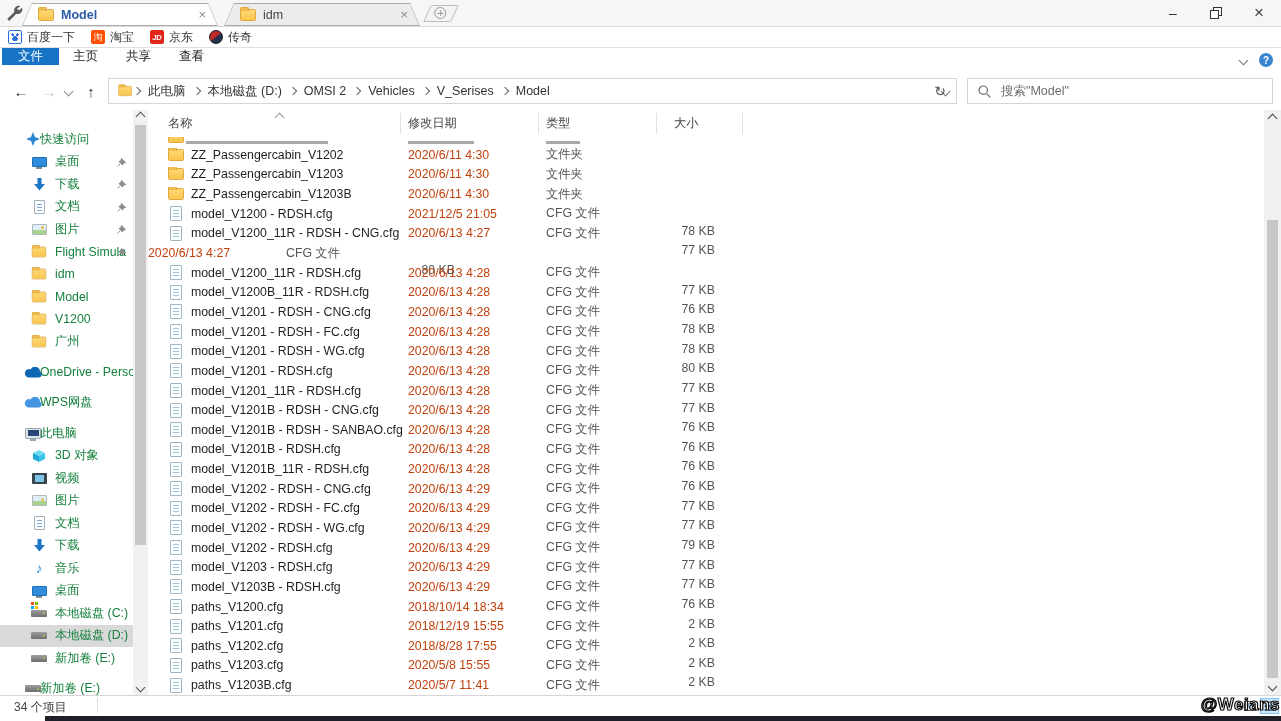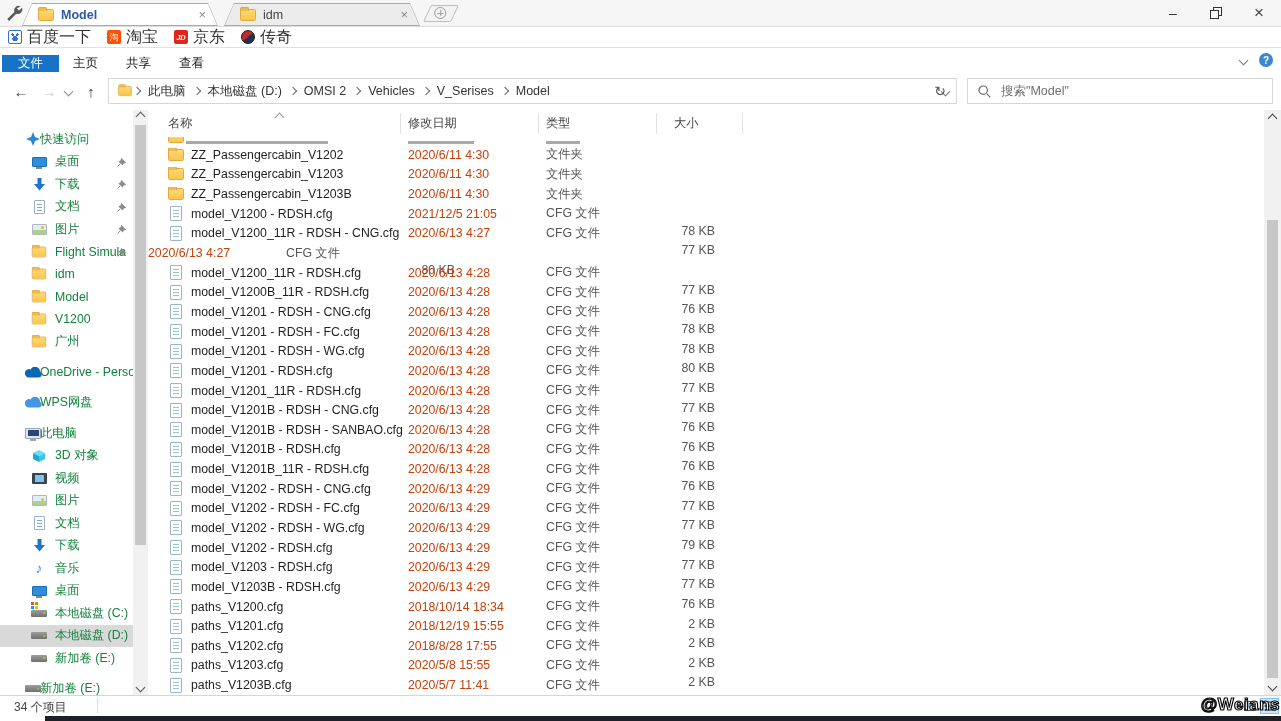--- a/index.html
+++ b/index.html
@@ -20,30 +20,30 @@
   #newtab{position:absolute;left:427px;top:5px;width:26px;height:15px;border:1px solid #bdbdbd;background:#f3f3f3;transform:skewX(-25deg);border-radius:2px;}
   #newtab .plus{position:absolute;left:6px;top:1px;transform:skewX(25deg);width:12px;height:12px;border:1px solid #9d9d9d;border-radius:50%;box-sizing:border-box;}
   #newtab .plus::before,#newtab .plus::after{content:"";position:absolute;background:#9d9d9d;}
   #newtab .plus::before{left:4.5px;top:2px;width:1px;height:6px;}
   #newtab .plus::after{left:2px;top:4.5px;width:6px;height:1px;}
   .wc{position:absolute;top:0;width:36px;height:26px;display:flex;align-items:center;justify-content:center;font-size:14px;color:#333;}
 
   
   #bmbar{position:absolute;left:0;top:27px;width:1281px;height:21px;background:#fff;border-bottom:1px solid #e0e0e0;display:flex;align-items:center;padding-left:8px;gap:16px;box-sizing:border-box;}
   .bm-item{display:flex;align-items:center;gap:5px;}
-  .bm-label{font-size:16px;color:#333;}
+  .bm-label{font-size:12px;color:#333;}
   .bm-ic{width:14px;height:14px;border-radius:2px;display:flex;align-items:center;justify-content:center;flex:none;}
   .bm-baidu{background:#fff;border:1px solid #2c6fdd;box-sizing:border-box;
     background-image:radial-gradient(circle at 32% 32%,#2c6fdd 1.4px,transparent 1.5px),radial-gradient(circle at 68% 32%,#2c6fdd 1.4px,transparent 1.5px),radial-gradient(circle at 50% 64%,#2c6fdd 2.6px,transparent 2.7px);}
   .bm-tb{background:#ff5000;color:#fff;font-size:9px;}
   .bm-jd{background:#e1251b;color:#fff;font-size:7.5px;font-weight:bold;font-style:italic;}
   .bm-cq{border-radius:50%;background:linear-gradient(140deg,#c02a2a 46%,#20304f 54%);border:1px solid #1a1a1a;box-sizing:border-box;}
 
   
-  #ribbonrow{position:absolute;left:0;top:48px;width:1281px;height:24px;background:#fff;border-bottom:1px solid #e6e6e6;display:flex;align-items:flex-end;}
+  #ribbonrow{position:absolute;left:0;top:48px;width:1281px;height:24px;background:#fff;border-bottom:1px solid #e6e6e6;display:flex;align-items:flex-start;}
   .rtab{padding:0 14px;display:flex;align-items:center;font-size:12.5px;color:#222;}
   .ractive{background:#1673c6;color:#fff;margin-left:2px;padding:0 16px;}
   #ribbon-right{position:absolute;right:8px;top:0;height:24px;display:flex;align-items:center;gap:12px;}
   .chev{width:6px;height:6px;border-right:1.4px solid #777;border-bottom:1.4px solid #777;display:inline-block;}
   .chev.down{transform:rotate(45deg);}
   .chev.up{transform:rotate(-135deg);}
   #help-ic{width:14px;height:14px;border-radius:50%;background:#3a86d1;color:#fff;font-size:10px;font-weight:bold;display:flex;align-items:center;justify-content:center;}
 
   
   #addrrow{position:absolute;left:0;top:72px;width:1281px;height:38px;background:#fff;}

